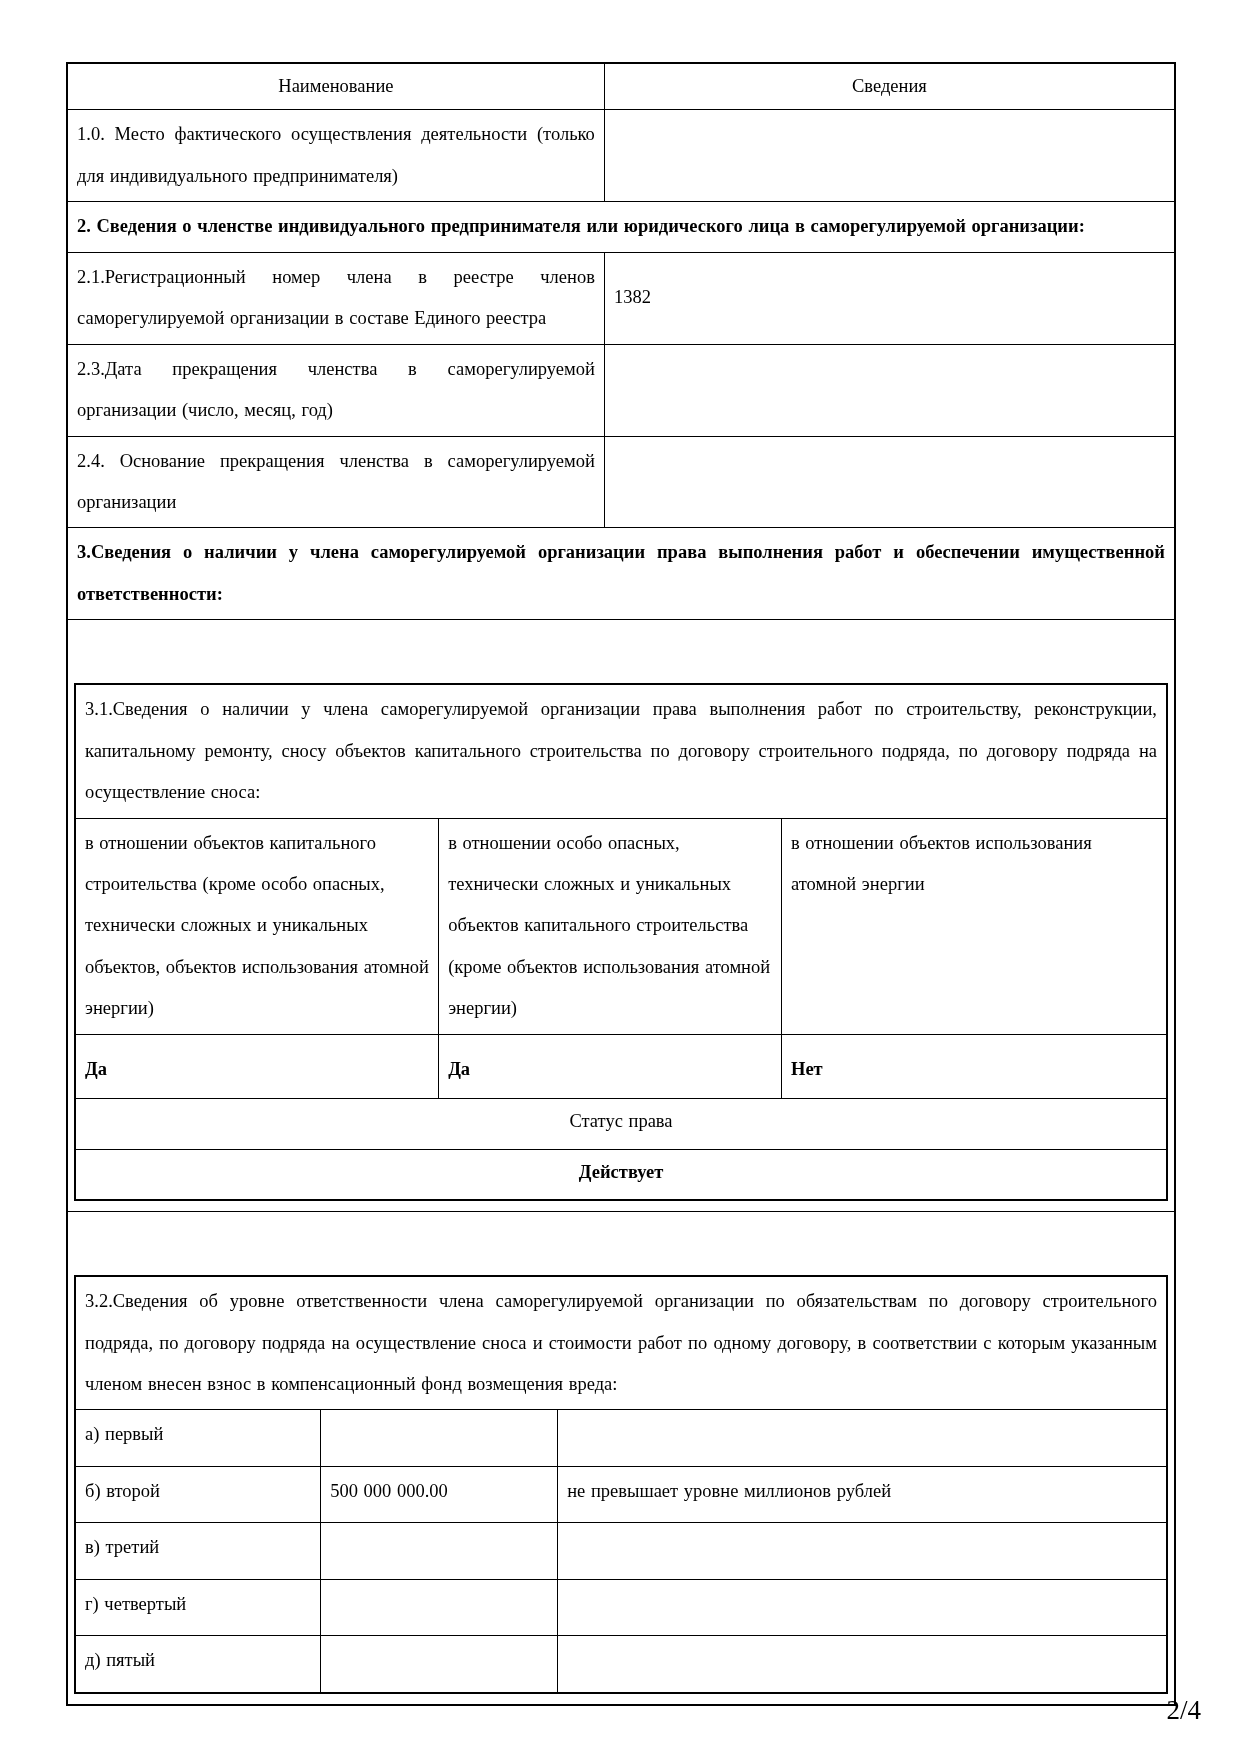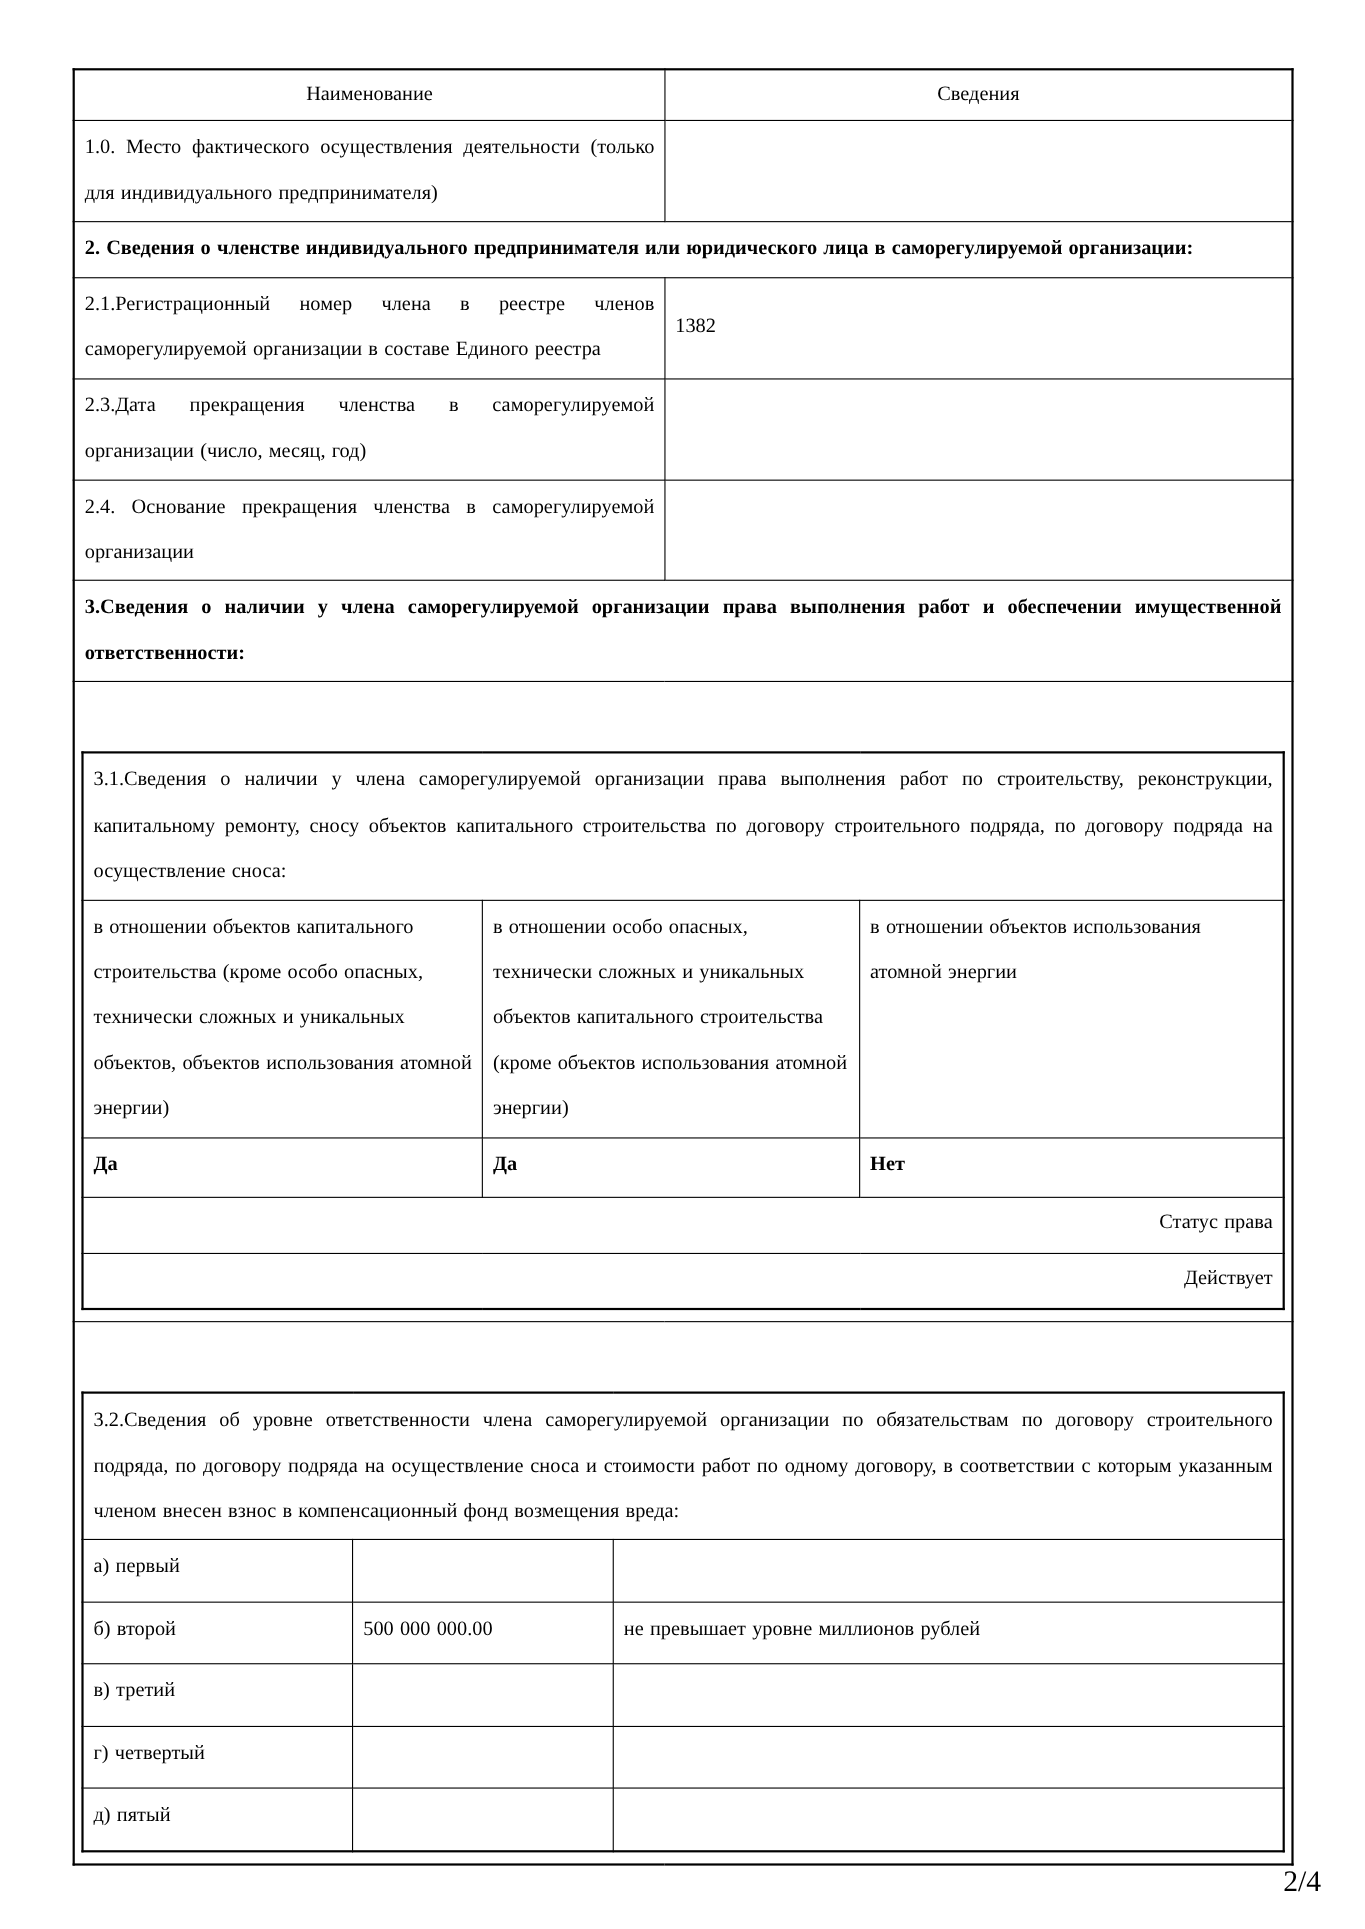--- a/index.html
+++ b/index.html
@@ -38,23 +38,23 @@
   td.val { vertical-align: middle; text-align: left; margin-top: 44px; }
   td.section { font-weight: bold; }
   td.container {
     border: 1px solid #000;
     padding: 32px 6px 10px 6px;
     text-align: left;
   }
   table.inner { border: 2px solid #000; margin-top: 31px; }
   table.inner td.intro { border: 1px solid #000; }
   td.colhead { text-align: left; }
-  td.answer { font-weight: bold; text-align: left; padding-top: 4px; padding-bottom: 8px; }
-  td.center-row { text-align: right; vertical-align: middle; padding-top: 2px; padding-bottom: 6px; border-radius: 14px; }
-  td.center-row.bold { font-weight: normal; }
+  td.answer { font-weight: bold; text-align: left; padding-top: 14px; padding-bottom: 8px; }
+  td.center-row { text-align: center; vertical-align: middle; padding-top: 2px; padding-bottom: 6px; border-radius: 14px; }
+  td.center-row.bold { font-weight: bold; }
   td.lvl { text-align: left; padding-top: 4px; padding-bottom: 10px; }
   .page-num {
     position: absolute;
     top: 1694px;
     right: 40px;
     font-size: 27px;
     line-height: 1.2;
   }
   .col-name { width: 48.5%; }
   .col-info { width: 51.5%; }

